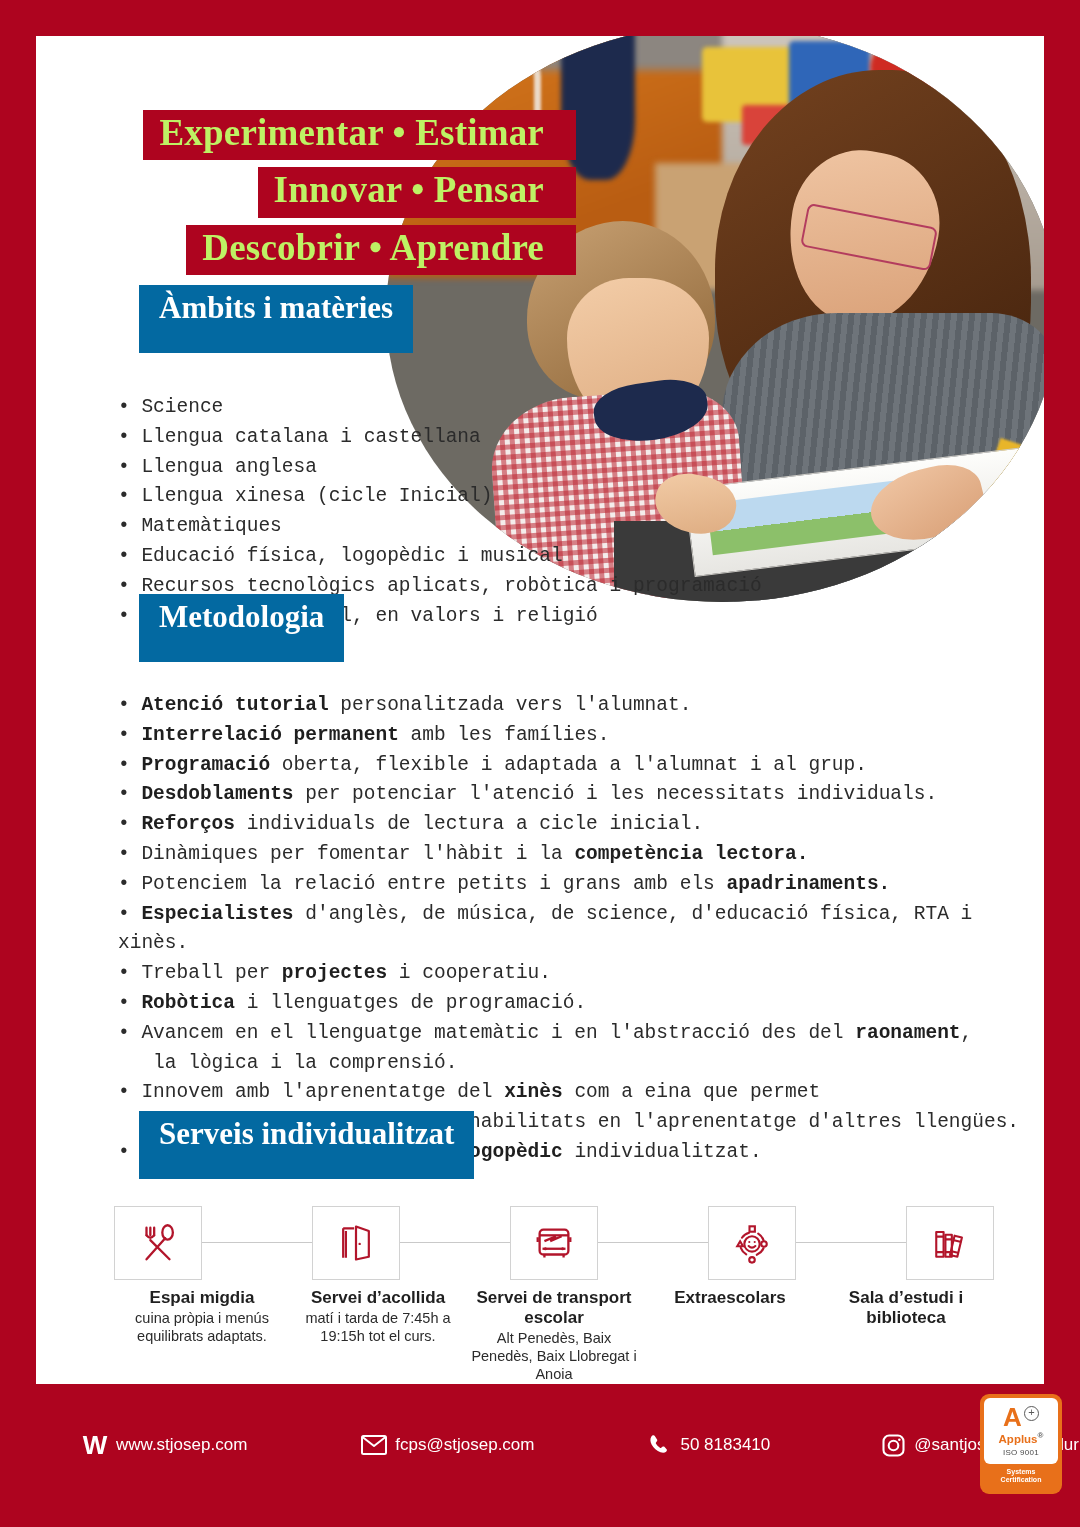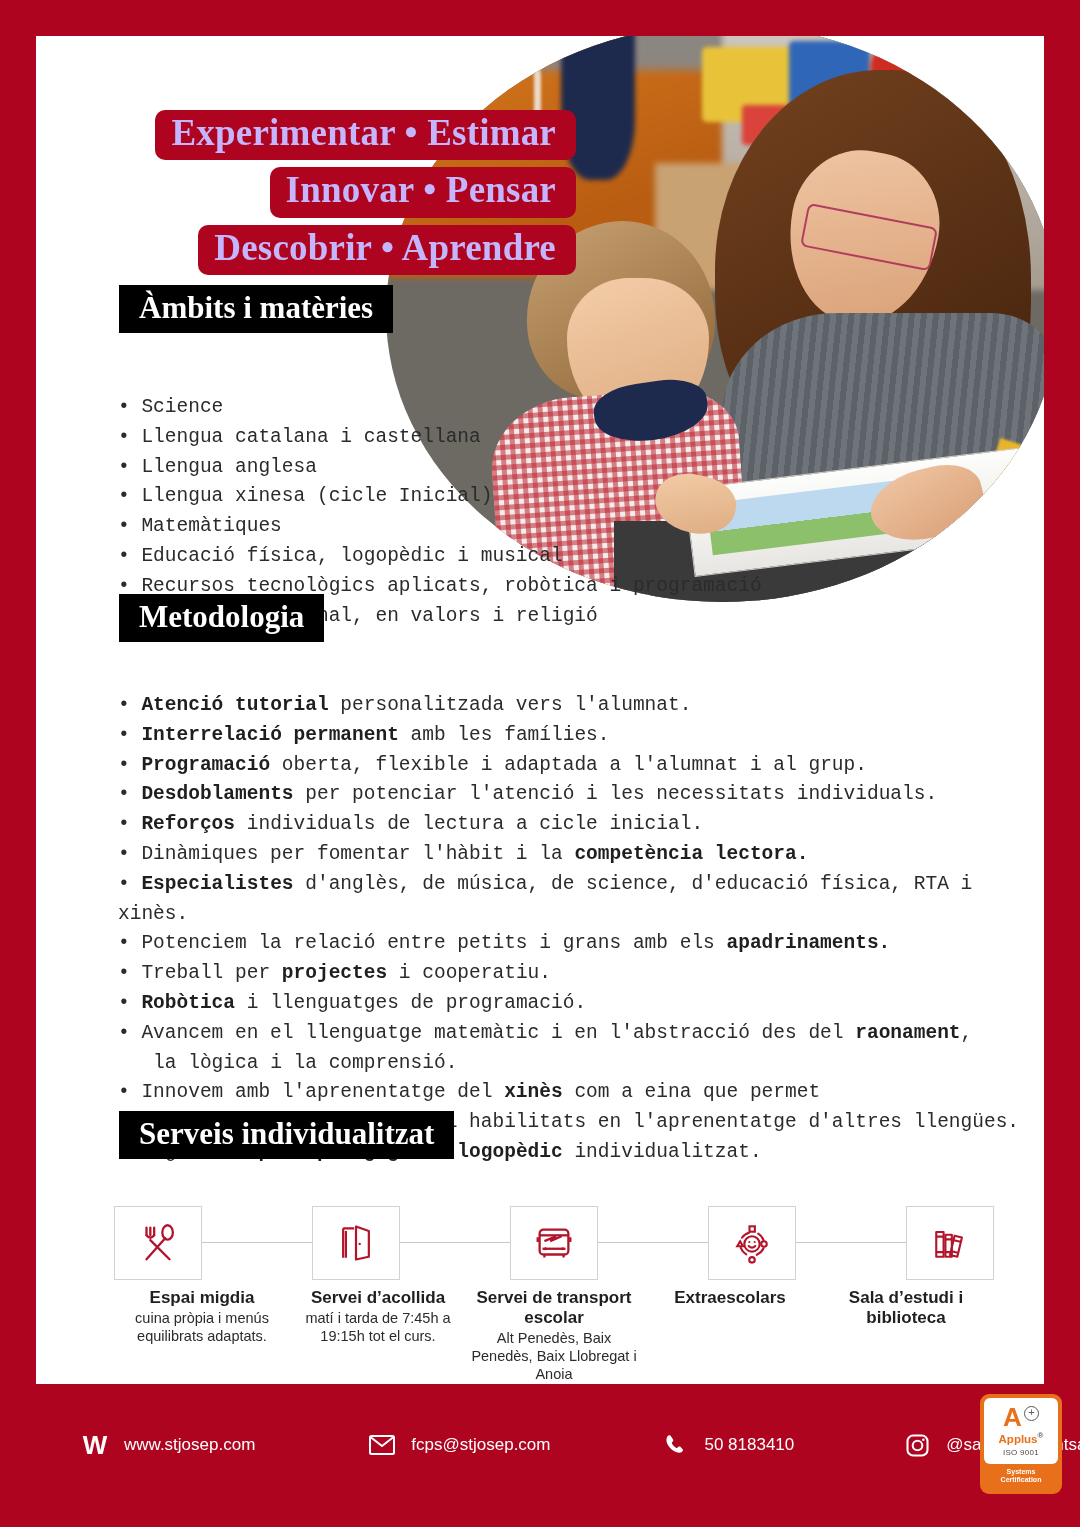--- a/index.html
+++ b/index.html
@@ -93,34 +93,34 @@
   #photo .hand2{position:absolute;left:40%;bottom:12%;width:12%;height:10%;
       background:linear-gradient(160deg,#f3cda8,#ddab80);
       border-radius:46% 44% 50% 50%;transform:rotate(12deg);}
   #photo .yellow{position:absolute;right:1%;bottom:18%;width:9%;height:9%;
       background:#e8b52a;filter:blur(1px);transform:rotate(18deg);}
 
   
   .barsWrap{position:absolute;left:0;top:0;width:540px;}
   .bar{
     display:table;margin-left:auto;margin-right:0;
-    background:#AE041F;color:#c4b5fd;
+    background:#AE041F;color:#bef264;
     font-family:"Liberation Serif", serif;
     font-weight:700;letter-spacing:.2px;
-    padding:4px 20px 8px 16px;
-    border-radius:10px;
+    padding:4px 32px 8px 16px;
   }
   .bar.b1{font-size:37px;line-height:1.04;}
   .bar.b2{font-size:37px;line-height:1.04;margin-top:7px;}
   .bar.b3{font-size:37px;line-height:1.04;margin-top:7px;}
 
   .sectionHead{
-    display:table;background:#000000;color:#fff;
+    display:table;background:#0369a1;color:#fff;
     font-family:"Liberation Serif", serif;font-weight:700;
-    padding:5px 20px 7px 20px;
+    padding:5px 20px 27px 20px;
+    margin-left:20px;
   }
 
   
   .bodyList{
     color:#2b2b2b;font-size:19.5px;line-height:29.8px;
     font-family:Liberation Mono, monospace;
   }
   .bodyList .li{white-space:pre-wrap;}
   .bodyList .li b{font-weight:700;color:#1f1f1f;}
 
@@ -139,21 +139,21 @@
   .svcCol .d{font-size:14.5px;line-height:18px;color:#2b2b2b;margin-top:1px;}
 
   
   #footer{
     position:absolute;left:0;bottom:0;width:1080px;height:143px;
     background:#AE041F;color:#fff;
   }
   .fRow{position:absolute;left:78px;top:48px;display:flex;align-items:center;gap:0;}
   .fItem{display:flex;align-items:center;}
   .fItem .ic{width:34px;display:flex;align-items:center;justify-content:center;}
-  .fItem .tx{font-size:17px;margin-left:12px;white-space:nowrap;}
+  .fItem .tx{font-size:17px;margin-left:4px;white-space:nowrap;}
   .wlogo{font-family:"Liberation Sans",sans-serif;font-weight:700;font-size:26px;line-height:1;}
 
   
   #applus{
     position:absolute;right:18px;top:10px;width:82px;height:100px;
     background:#E8701A;border-radius:9px;padding:4px;box-sizing:border-box;
     display:flex;flex-direction:column;align-items:center;
   }
   #applus .inner{background:#fff;border-radius:6px;width:100%;height:66px;
     display:flex;flex-direction:column;align-items:center;justify-content:center;}
@@ -225,22 +225,22 @@
   <div style="position:absolute;left:83px;top:558px;">
     <div class="sectionHead" style="font-size:31px;">Metodologia</div>
   </div>
   <div class="bodyList" id="metodList" style="position:absolute;left:82px;top:655px;">
       <div class="li">• <b>Atenció tutorial</b> personalitzada vers l'alumnat.</div>
       <div class="li">• <b>Interrelació permanent</b> amb les famílies.</div>
       <div class="li">• <b>Programació</b> oberta, flexible i adaptada a l'alumnat i al grup.</div>
       <div class="li">• <b>Desdoblaments</b> per potenciar l'atenció i les necessitats individuals.</div>
       <div class="li">• <b>Reforços</b> individuals de lectura a cicle inicial.</div>
       <div class="li">• Dinàmiques per fomentar l'hàbit i la <b>competència lectora.</b></div>
+      <div class="li">• Potenciem la relació entre petits i grans amb els <b>apadrinaments.</b></div>
       <div class="li">• <b>Especialistes</b> d'anglès, de música, de science, d'educació física, RTA i xinès.</div>
-      <div class="li">• Potenciem la relació entre petits i grans amb els <b>apadrinaments.</b></div>
       <div class="li">• Treball per <b>projectes</b> i cooperatiu.</div>
       <div class="li">• <b>Robòtica</b> i llenguatges de programació.</div>
       <div class="li">• Avancem en el llenguatge matemàtic i en l'abstracció des del <b>raonament</b>,
    la lògica i la comprensió.</div>
       <div class="li">• Innovem amb l'aprenentatge del <b>xinès</b> com a eina que permet
    desenvolupar estratègies i habilitats en l'aprenentatge d'altres llengües.</div>
       <div class="li">• Seguiment <b>psicopedagògic i logopèdic</b> individualitzat.</div>
     </div>
 
   <div style="position:absolute;left:83px;top:1075px;">

